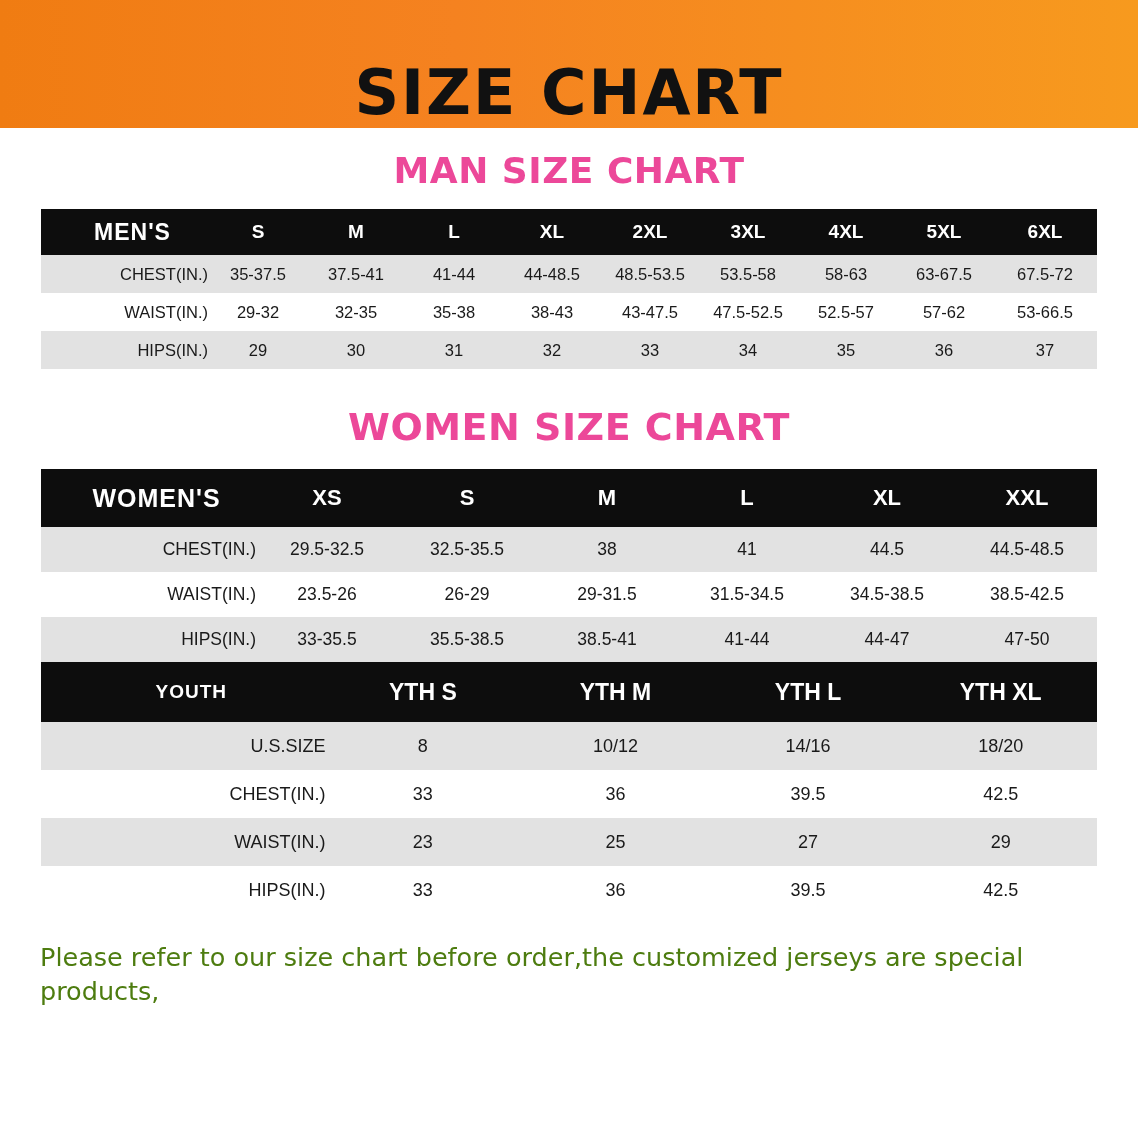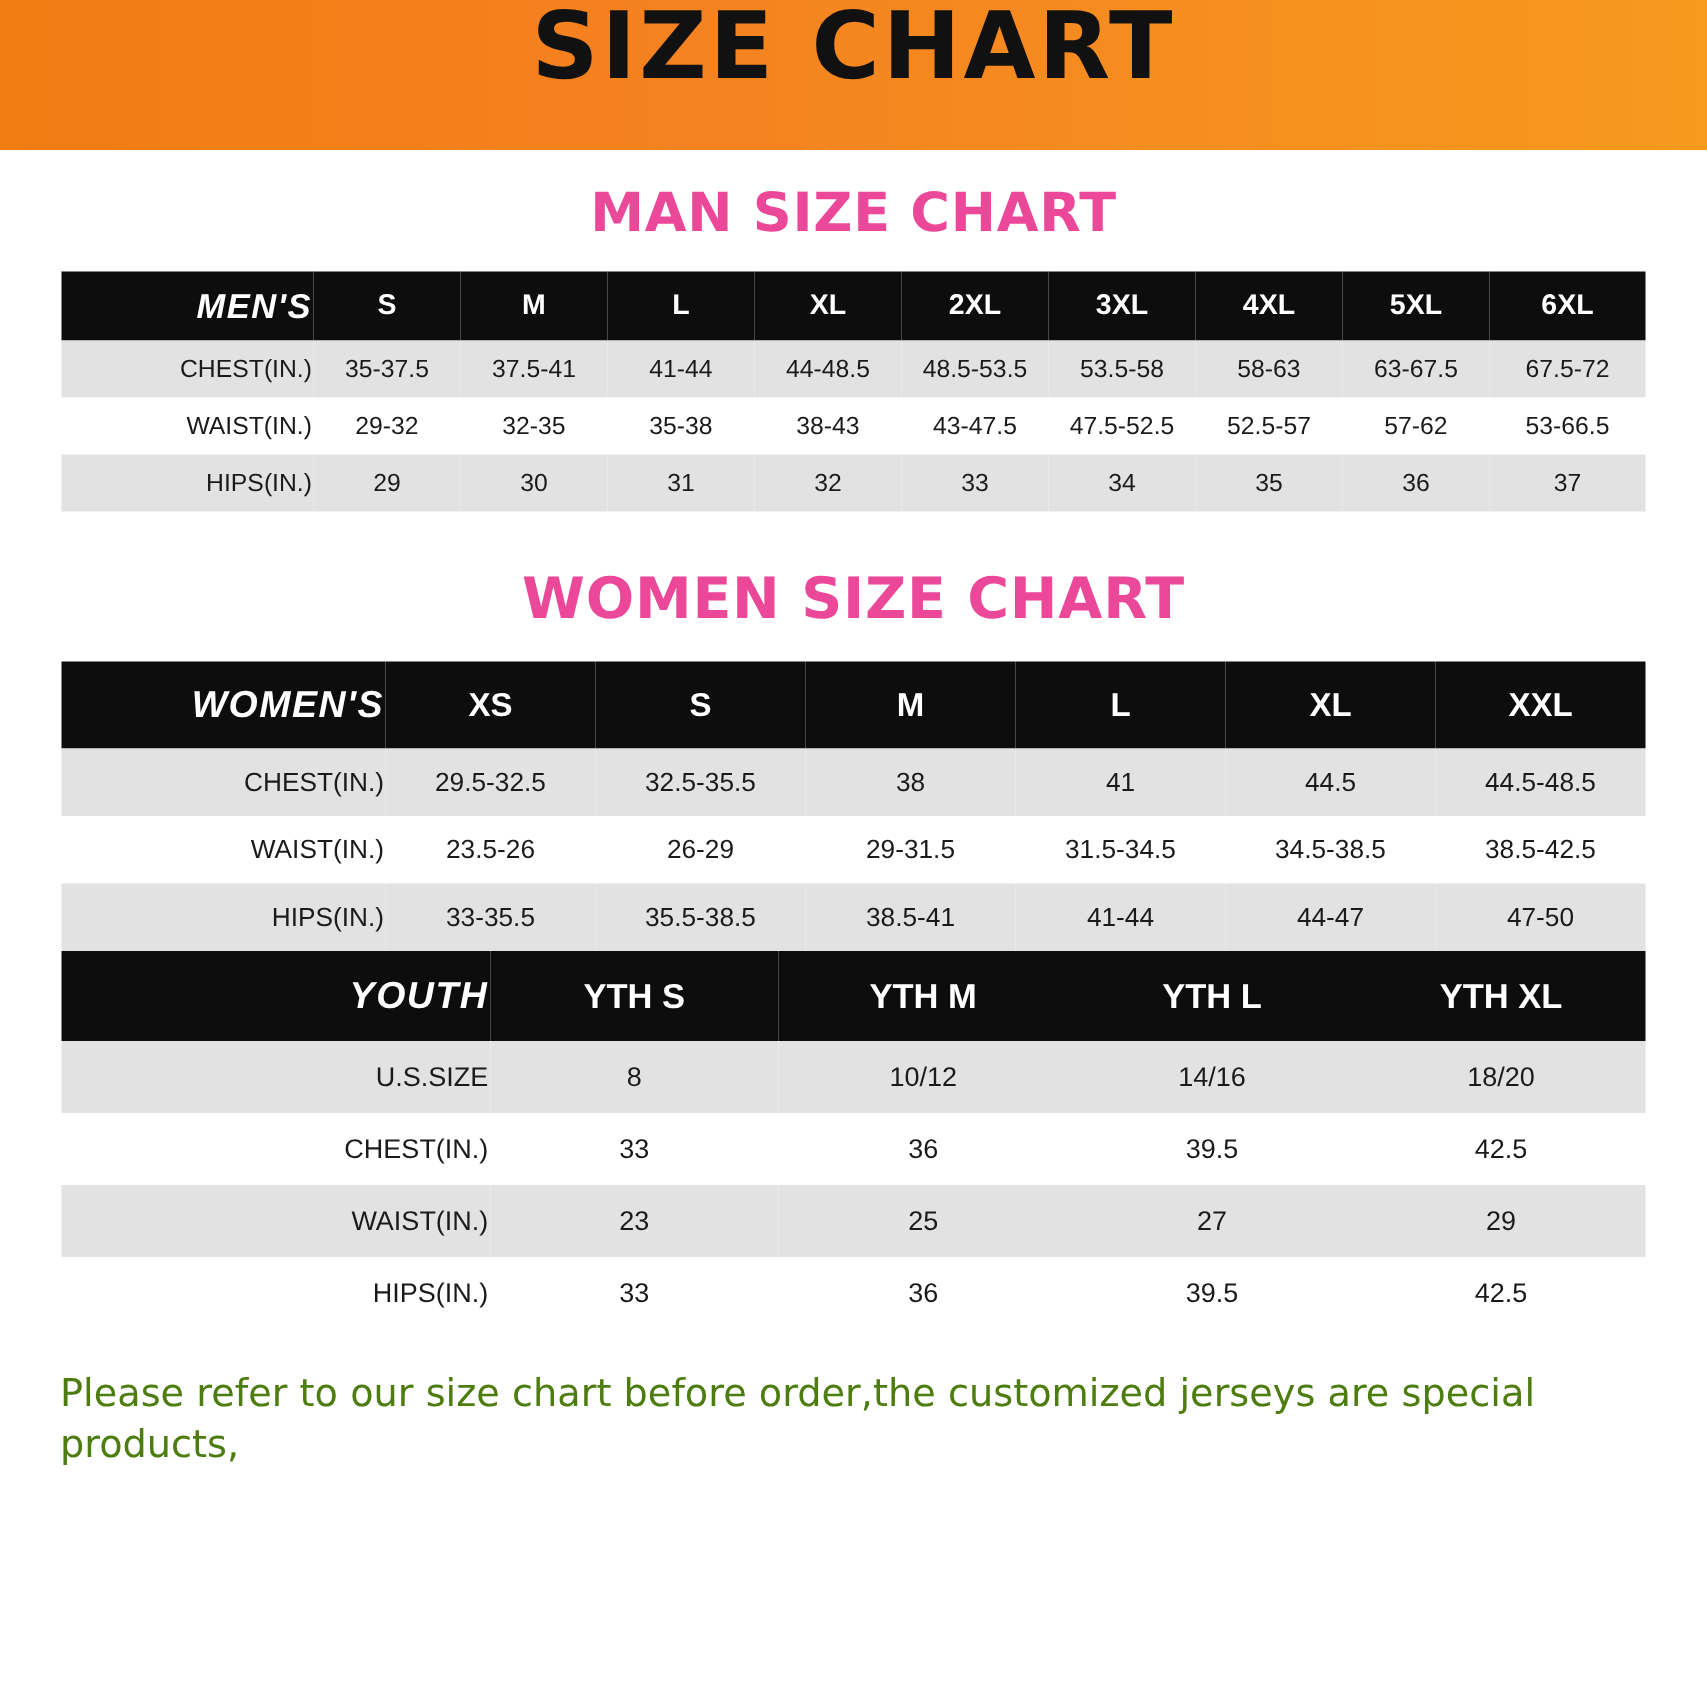--- a/index.html
+++ b/index.html
@@ -15,24 +15,24 @@
   }
   .page {
     position: relative;
     width: 1138px;
     height: 1132px;
     background: #ffffff;
   }
 
   
   .banner {
-    height: 100px;
+    height: 128px;
     background: linear-gradient(90deg, #f07c12 0%, #f58220 40%, #f79a1e 100%);
     display: flex;
-    align-items: flex-start;
+    align-items: flex-end;
     justify-content: center;
   }
   .banner-title {
     font-family: "DejaVu Sans", sans-serif;
     font-weight: bold;
     font-size: 62px;
     letter-spacing: 2px;
     color: #111111;
     line-height: 1;
     margin: 0;
@@ -58,24 +58,23 @@
     table-layout: fixed;
   }
   table.chart thead th {
     background: #0d0d0d;
     color: #ffffff;
     font-weight: bold;
     text-align: center;
     vertical-align: middle;
   }
   table.chart thead th.rowhead {
-    text-align: right;
+    text-align: center;
     padding-left: 16px;
     letter-spacing: 1px;
-    font-style: italic;
   }
   table.chart tbody td {
     text-align: center;
     color: #1a1a1a;
     vertical-align: middle;
   }
   table.chart tbody td.rowhead {
     text-align: right;
     color: #1a1a1a;
   }
@@ -103,21 +102,21 @@
   #women-table thead th.rowhead { font-size: 25px; }
   #women-table tbody td { height: 43px; font-size: 17.5px; }
 
   
   #youth-table {
     width: 1056px;
     margin: 0 auto;
     font-size: 18px;
   }
   #youth-table thead th { height: 58px; font-size: 23px; }
-  #youth-table thead th.rowhead { font-size: 25px; }
+  #youth-table thead th.rowhead { font-size: 19px; }
   #youth-table tbody td { height: 46px; font-size: 18px; }
 
   
   .note {
     margin: 26px 40px 0 40px;
     color: #4d7c0f;
     font-family: "DejaVu Sans", sans-serif;
     font-size: 25.5px;
     line-height: 1.35;
     text-align: left;

